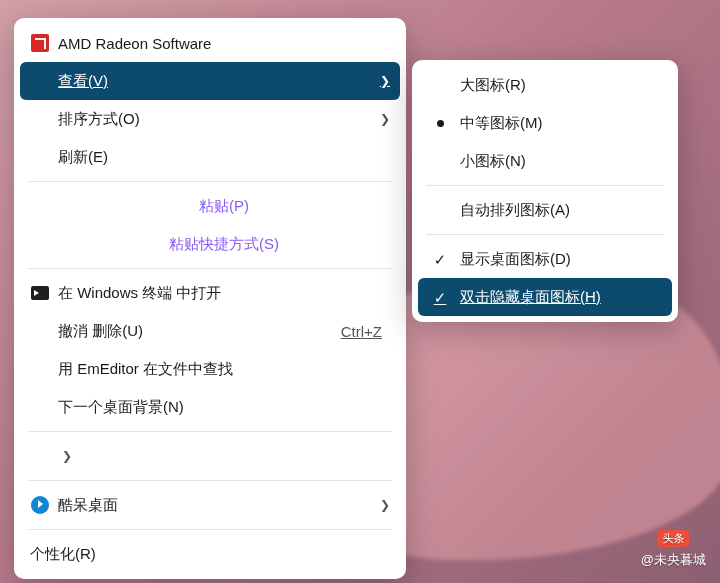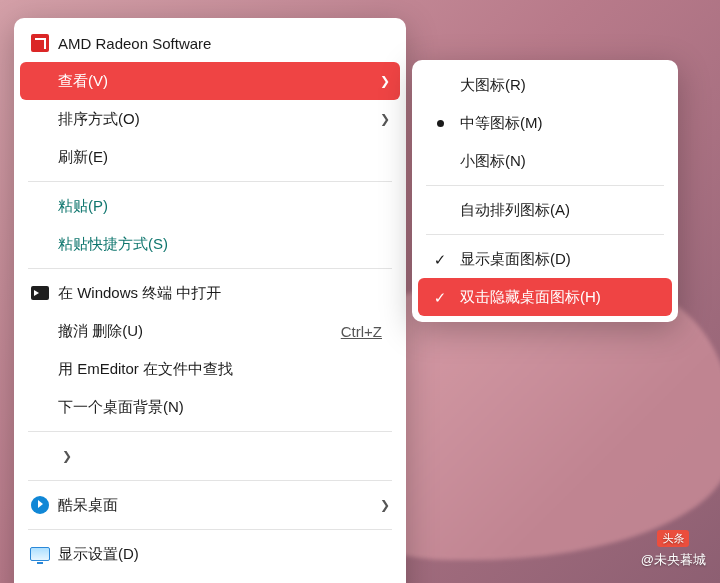--- a/index.html
+++ b/index.html
@@ -44,25 +44,27 @@
     display: flex;
     align-items: center;
     height: 38px;
     border-radius: 6px;
     padding: 0 10px 0 6px;
     color: #1a1a1a;
     cursor: default;
     position: relative;
   }
   .menu-item.highlighted {
-    background: #ef4444;
+    background: #0c4a6e;
     color: #ffffff;
+    text-decoration: underline;
   }
   .menu-item.disabled {
-    color: #0f766e;
+    color: #8b5cf6;
+    text-align: center;
   }
   .icon-slot {
     width: 28px;
     display: flex;
     align-items: center;
     justify-content: center;
     flex-shrink: 0;
   }
   .label {
     flex: 1;
@@ -202,26 +204,20 @@
   <div class="menu-item">
     <span class="icon-slot">
         <span class="ico-cool"></span>
       </span>
     <span class="label">酷呆桌面</span>
     <span class="arrow-slot">❯</span>
   </div>
 
   <div class="separator"></div>
 
-  <div class="menu-item">
-    <span class="icon-slot">
-        <span class="ico-disp"></span>
-      </span>
-    <span class="label">显示设置(D)</span>
-  </div>
 
   <div class="menu-item">
 
     <span class="label">个性化(R)</span>
   </div>
 
 </div>
 
 <div class="menu sub-menu">
 

